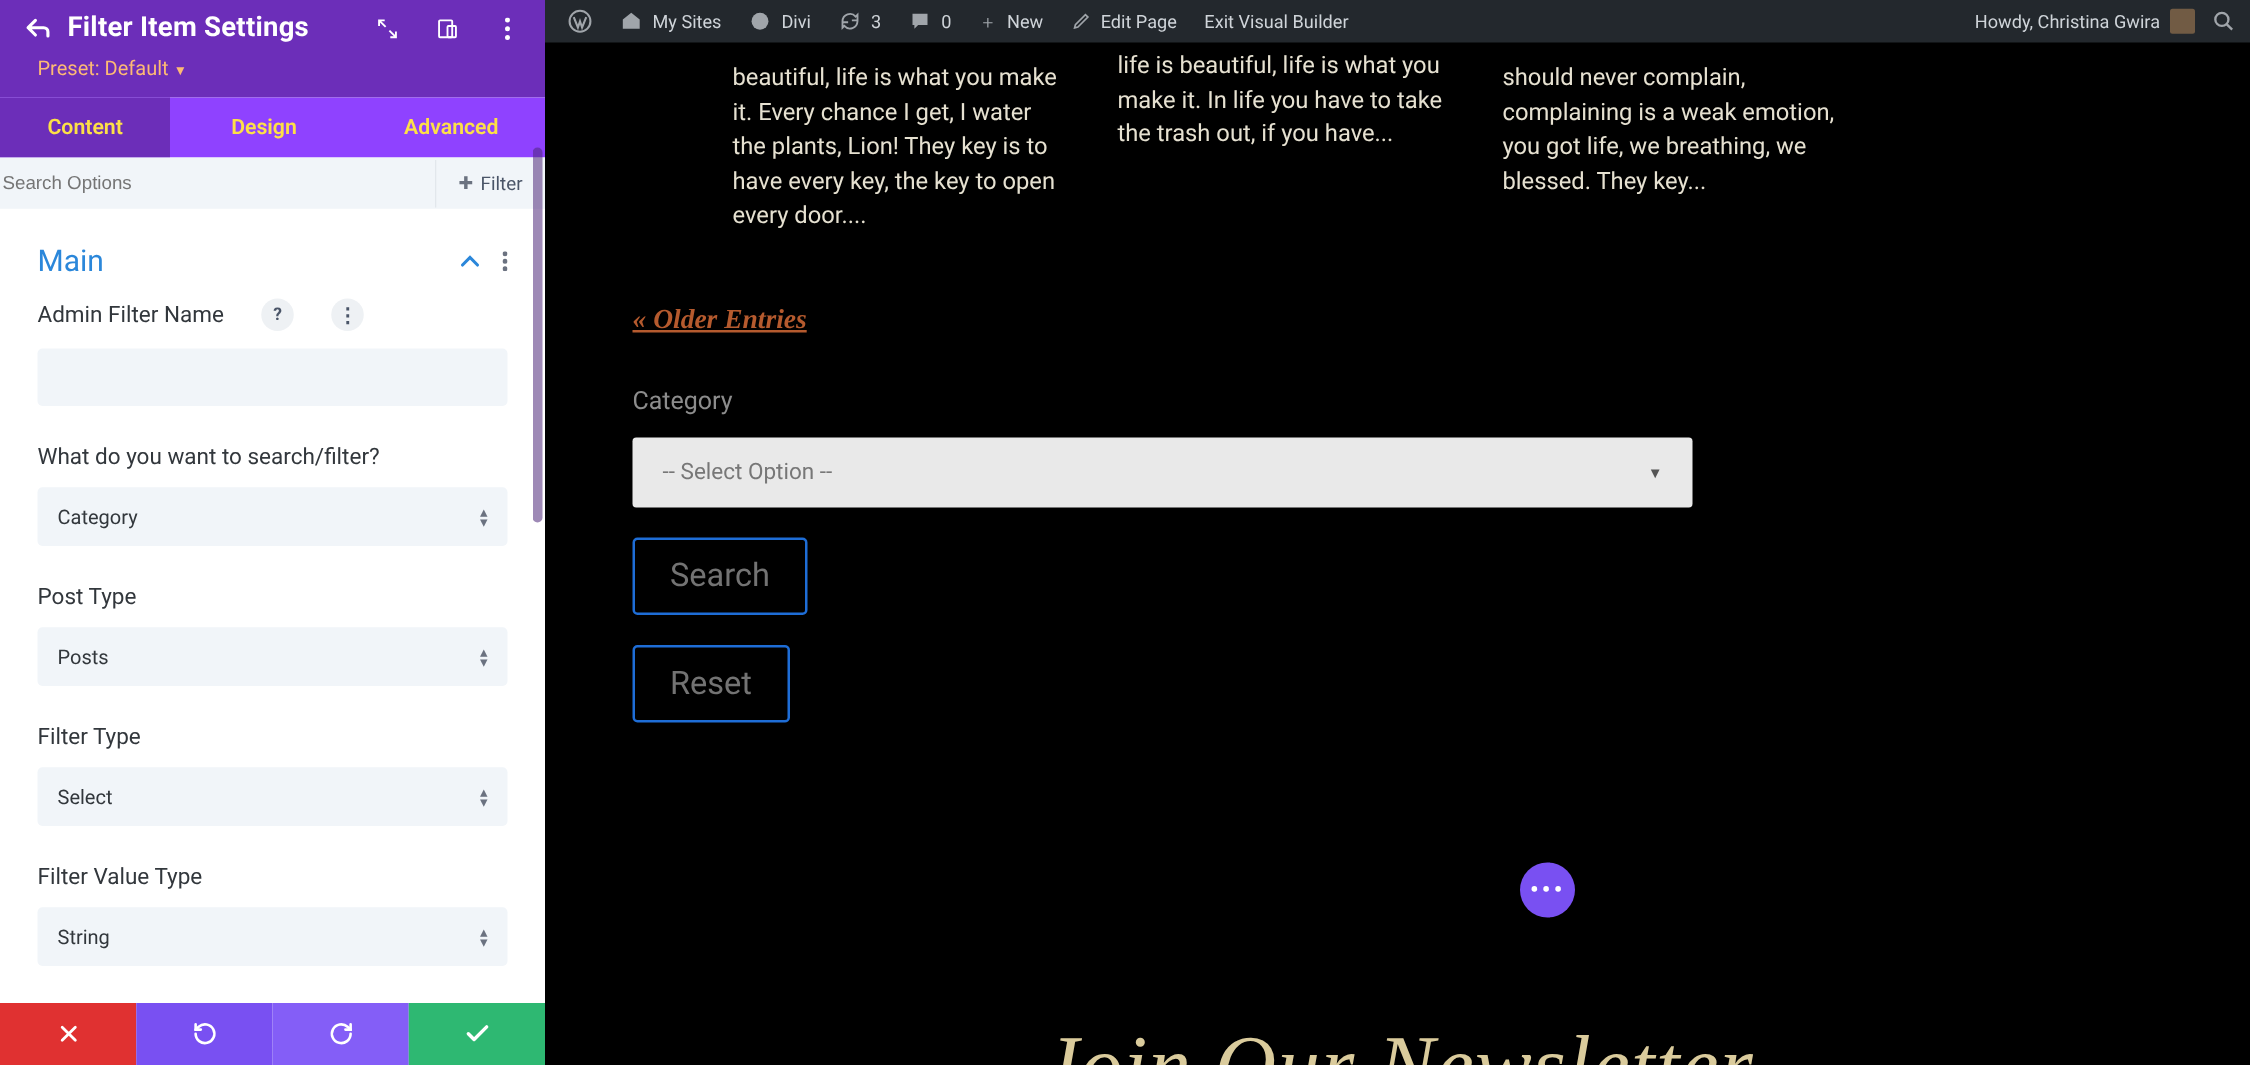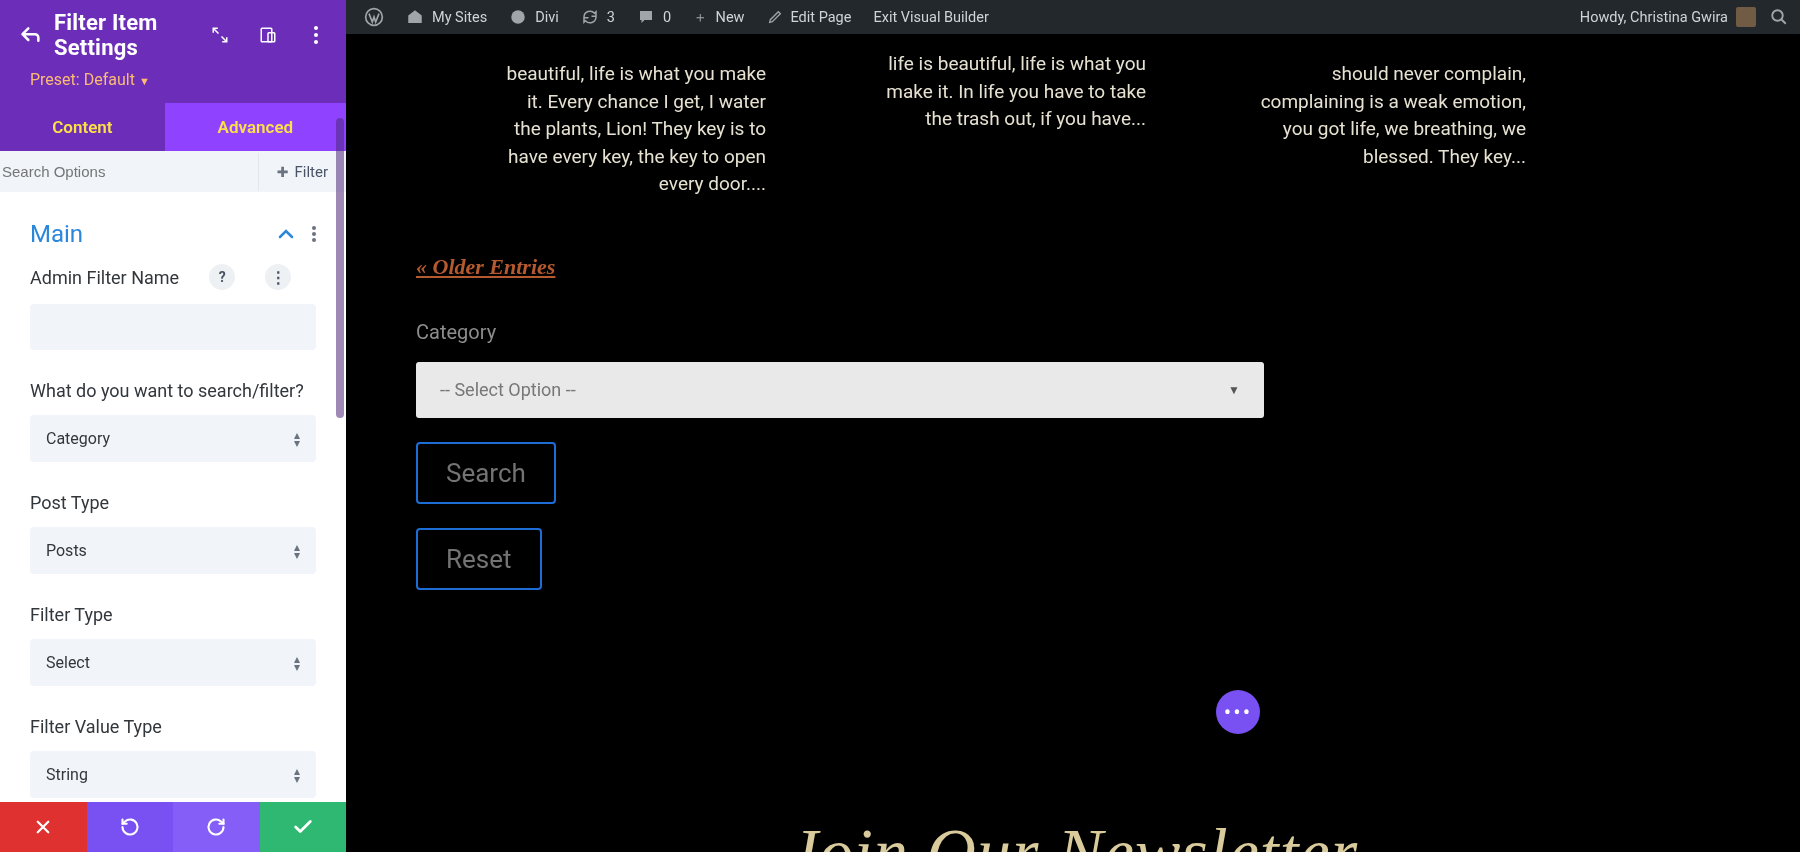--- a/index.html
+++ b/index.html
@@ -1,20 +1,20 @@
 <!DOCTYPE html>
 <html><head>
 <meta charset="utf-8">
 <style>
   * { box-sizing: border-box; margin: 0; padding: 0; }
   html, body { width: 1800px; height: 852px; font-family: -apple-system, BlinkMacSystemFont, "Segoe UI", Roboto, Helvetica, Arial, sans-serif; overflow: hidden; }
   body { display: flex; }
 
   
-  .panel { width: 346px; height: 100%; background: #ffffff; display: flex; flex-direction: column; position: relative; }
+  .panel { width: 436px; height: 100%; background: #ffffff; display: flex; flex-direction: column; position: relative; }
   .panel-header { background: #6c2eb9; color: #fff; }
   .ph-top { display: flex; align-items: center; padding: 10px 20px; gap: 14px; }
   .ph-back { width: 22px; height: 22px; display: flex; align-items: center; justify-content: center; cursor: pointer; }
   .ph-title { font-size: 22px; font-weight: 700; letter-spacing: .2px; flex: 1; }
   .ph-icons { display: flex; gap: 28px; align-items: center; }
   .icon-btn { width: 20px; height: 20px; display: flex; align-items: center; justify-content: center; cursor: pointer; color: #fff; }
   .ph-preset { padding: 0 20px 14px 30px; font-size: 16px; color: #fdba74; }
   .ph-preset .caret { font-size: 11px; margin-left: 4px; }
 
   .tabs { display: flex; background: #8f42ff; }
@@ -58,21 +58,21 @@
 
   .adminbar { height: 34px; background: #23282d; color: #cfd4d9; display: flex; align-items: center; font-size: 14.5px; }
   .ab-left { display: flex; align-items: center; gap: 22px; padding-left: 18px; }
   .ab-item { display: flex; align-items: center; gap: 8px; cursor: pointer; }
   .ab-item .g { color: #a0a5aa; }
   .ab-right { margin-left: auto; display: flex; align-items: center; gap: 14px; padding-right: 12px; }
   .avatar { width: 20px; height: 20px; background: #715b44; border-radius: 2px; }
   .search-ic { font-size: 18px; cursor: pointer; }
 
   .content-wrap { position: relative; flex: 1; overflow: hidden; padding: 0 70px; }
-  .posts-row { display: flex; gap: 110px; padding: 26px 50px 0 80px; text-align: right; }
+  .posts-row { display: flex; gap: 38px; padding: 14px 50px 0 80px; }
   .post-text { color: #e6e1d1; font-size: 19px; line-height: 1.45; max-width: 270px; }
 
   .older { display: inline-block; margin: 56px 0 30px 0; color: #b55a2e; font-style: italic; font-weight: 700; font-size: 22px; text-decoration: underline; font-family: Georgia, "Times New Roman", serif; cursor: pointer; }
 
   .cat-label { color: #8c8c8c; font-size: 20px; margin: 10px 0 18px 0; }
 
   .dd { width: 848px; height: 56px; background: #e9e9e9; border-radius: 3px; display: flex; align-items: center; justify-content: space-between; padding: 0 24px; font-size: 18px; color: #777; cursor: pointer; }
   .dd .tri { color: #555; font-size: 12px; }
 
   .pbtn { display: inline-block; border: 2px solid #1e6dd6; color: #737373; padding: 14px 28px; font-size: 26px; border-radius: 4px; cursor: pointer; margin-top: 24px; }
@@ -117,20 +117,21 @@
         </div>
       </div>
     </div>
     <div class="ph-preset">
       <span>Preset: Default</span><span class="caret">▼</span>
     </div>
   </div>
 
   <div class="tabs">
     <div class="tab active">Content</div>
+    <div class="tab">Design</div>
     <div class="tab">Advanced</div>
   </div>
 
   <div class="search-row">
     <input class="search-input" placeholder="Search Options" style="">
     <div class="filter-btn">
       <span class="plus-ic">✚</span>
       <span>Filter</span>
     </div>
   </div>

